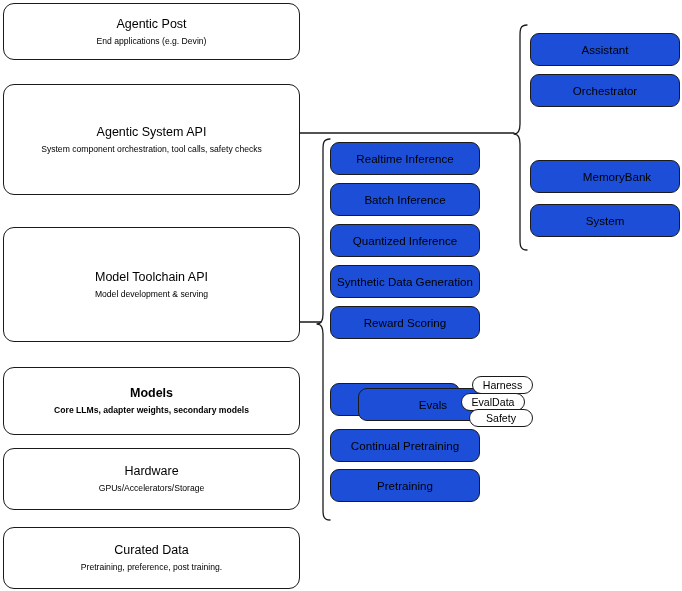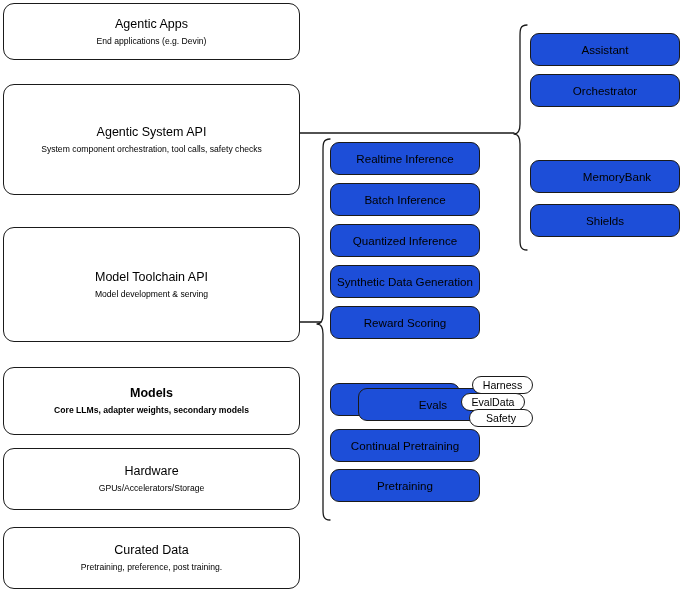--- a/index.html
+++ b/index.html
@@ -82,21 +82,21 @@
     stroke-linecap: round;
     stroke-linejoin: round;
   }
 </style>
 </head>
 <body>
 
 <div id="canvas">
 
   <div class="box" style="left:3px; top:3px; width:297px; height:57px;">
-    <div class="title">Agentic Apps</div>
+    <div class="title">Agentic Post</div>
     <div class="subtitle">End applications (e.g. Devin)</div>
   </div>
 
   <div class="box" style="left:3px; top:84px; width:297px; height:111px;">
     <div class="title">Agentic System API</div>
     <div class="subtitle">System component orchestration, tool calls, safety checks</div>
   </div>
 
   <div class="box" style="left:3px; top:227px; width:297px; height:115px;">
     <div class="title">Model Toolchain API</div>
@@ -175,16 +175,16 @@
   <div class="pill-box" style="left:530px; top:33px; width:150px; height:33px;">
     <span>Assistant</span>
   </div>
   <div class="pill-box" style="left:530px; top:74px; width:150px; height:33px;">
     <span>Orchestrator</span>
   </div>
   <div class="pill-box" style="left:530px; top:160px; width:150px; height:33px;padding-left:24px;">
     <span>MemoryBank</span>
   </div>
   <div class="pill-box" style="left:530px; top:204px; width:150px; height:33px;">
-    <span>Shields</span>
+    <span>System</span>
   </div>
 
 </div>
 
 </body></html>

